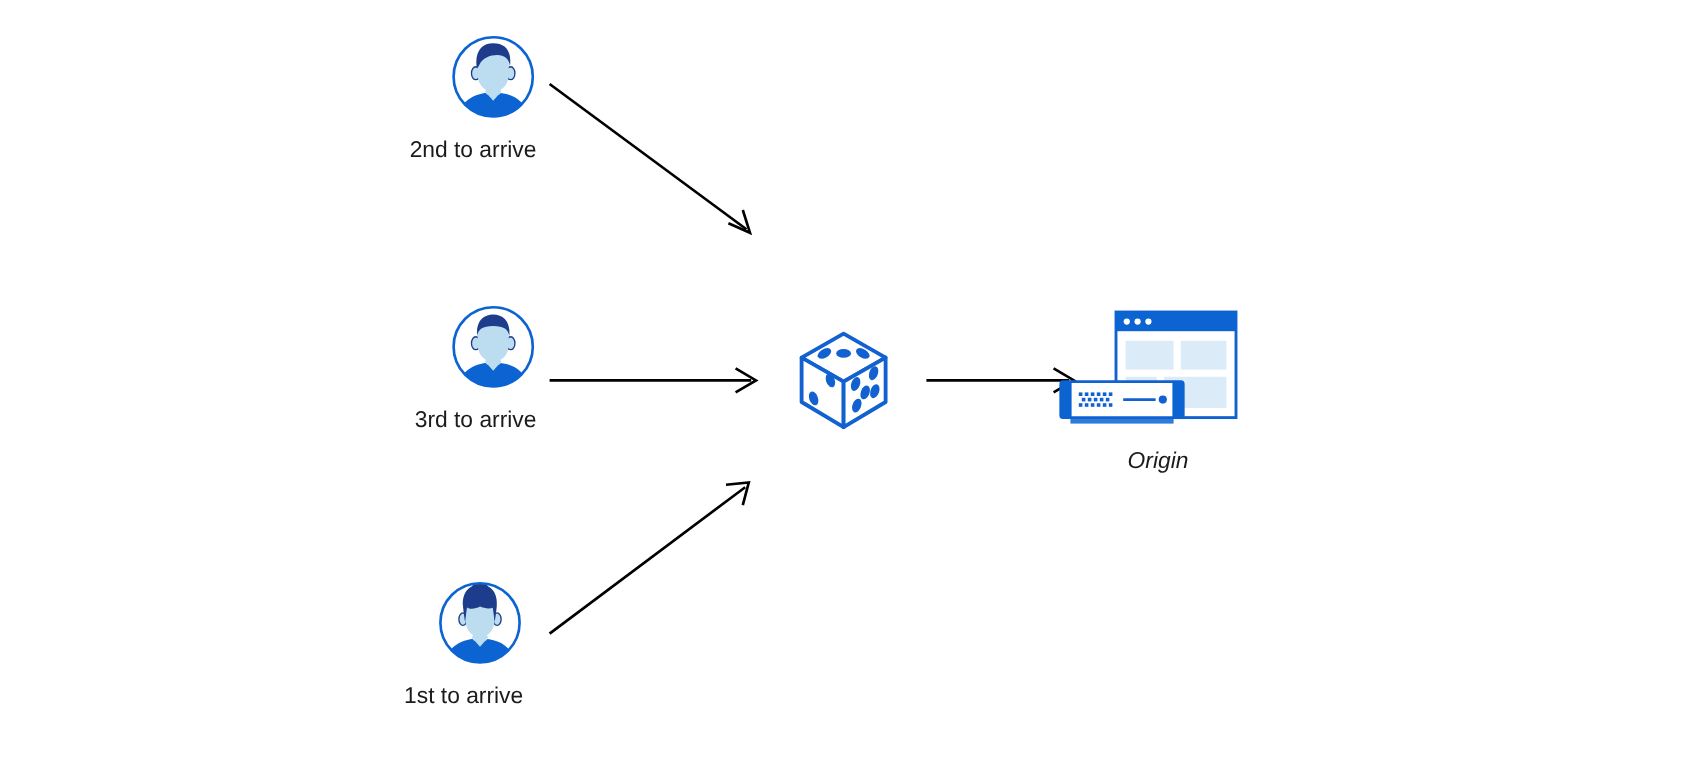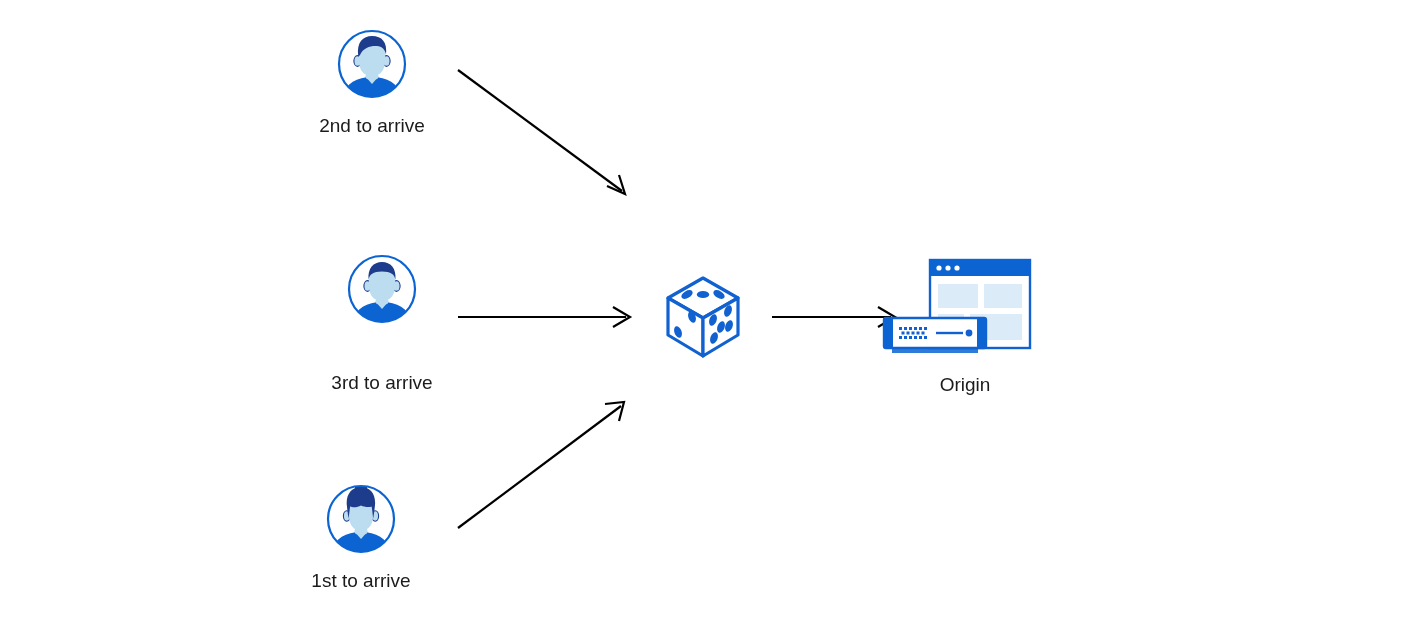--- a/index.html
+++ b/index.html
@@ -24,24 +24,24 @@
     flex-direction: column;
     align-items: center;
   }
   .node-label {
     font-size: 19px;
     color: #1b1b1b;
     line-height: 1;
     white-space: nowrap;
     font-family: "Liberation Sans", sans-serif;
   }
-  .avatar-node { width: 150px; }
+  .avatar-node { width: 150px; align-items: flex-end; }
   .avatar-node .node-label { margin-top: 16px; }
 
-  .origin-node { width: 190px; }
+  .origin-node { width: 190px; font-style: italic; }
   .origin-node .node-label { margin-top: 12px; }
 
   .dice-node { width: 110px; }
 
   .arrow-layer {
     position: absolute;
     left: 0;
     top: 0;
     width: 1405px;
     height: 633px;
@@ -100,21 +100,21 @@
           <path d="M23 26 C23 16 28.5 11 36 11 C43.5 11 49 16 49 26 L49 33 C49 43 43.5 48 36 48 C28.5 48 23 43 23 33 Z" fill="#bcdcf0"></path>
 
           <path d="M22.2 28 C20.5 14 27 8 36 8 C46 8 51.5 14 50 27 C49 21 46 18.5 41 18 C35 17.4 27 20 24.5 26 C23.8 27.6 22.8 28.8 22.2 28 Z" fill="#1d3c8c"></path>
         </g>
         <circle cx="36" cy="36" r="33" fill="none" stroke="#0b64d2" stroke-width="2.2"></circle>
       </svg>
     </span>
     <span class="node-label">2nd to arrive</span>
   </div>
 
-  <div class="node avatar-node" style="left:307px; top:253px;gap:32px;">
+  <div class="node avatar-node" style="left:297px; top:253px;">
     <span>
       <svg width="72" height="72" viewBox="0 0 72 72" xmlns="http://www.w3.org/2000/svg">
         <defs>
           <clipPath id="clipB">
               <circle cx="36" cy="36" r="33"></circle>
             </clipPath>
         </defs>
         <circle cx="36" cy="36" r="33" fill="#ffffff"></circle>
         <g clip-path="url(#clipB)">
           <path d="M6 72 C8 56 20 49 36 49 C52 49 64 56 66 72 Z" fill="#0b64d2"></path>

